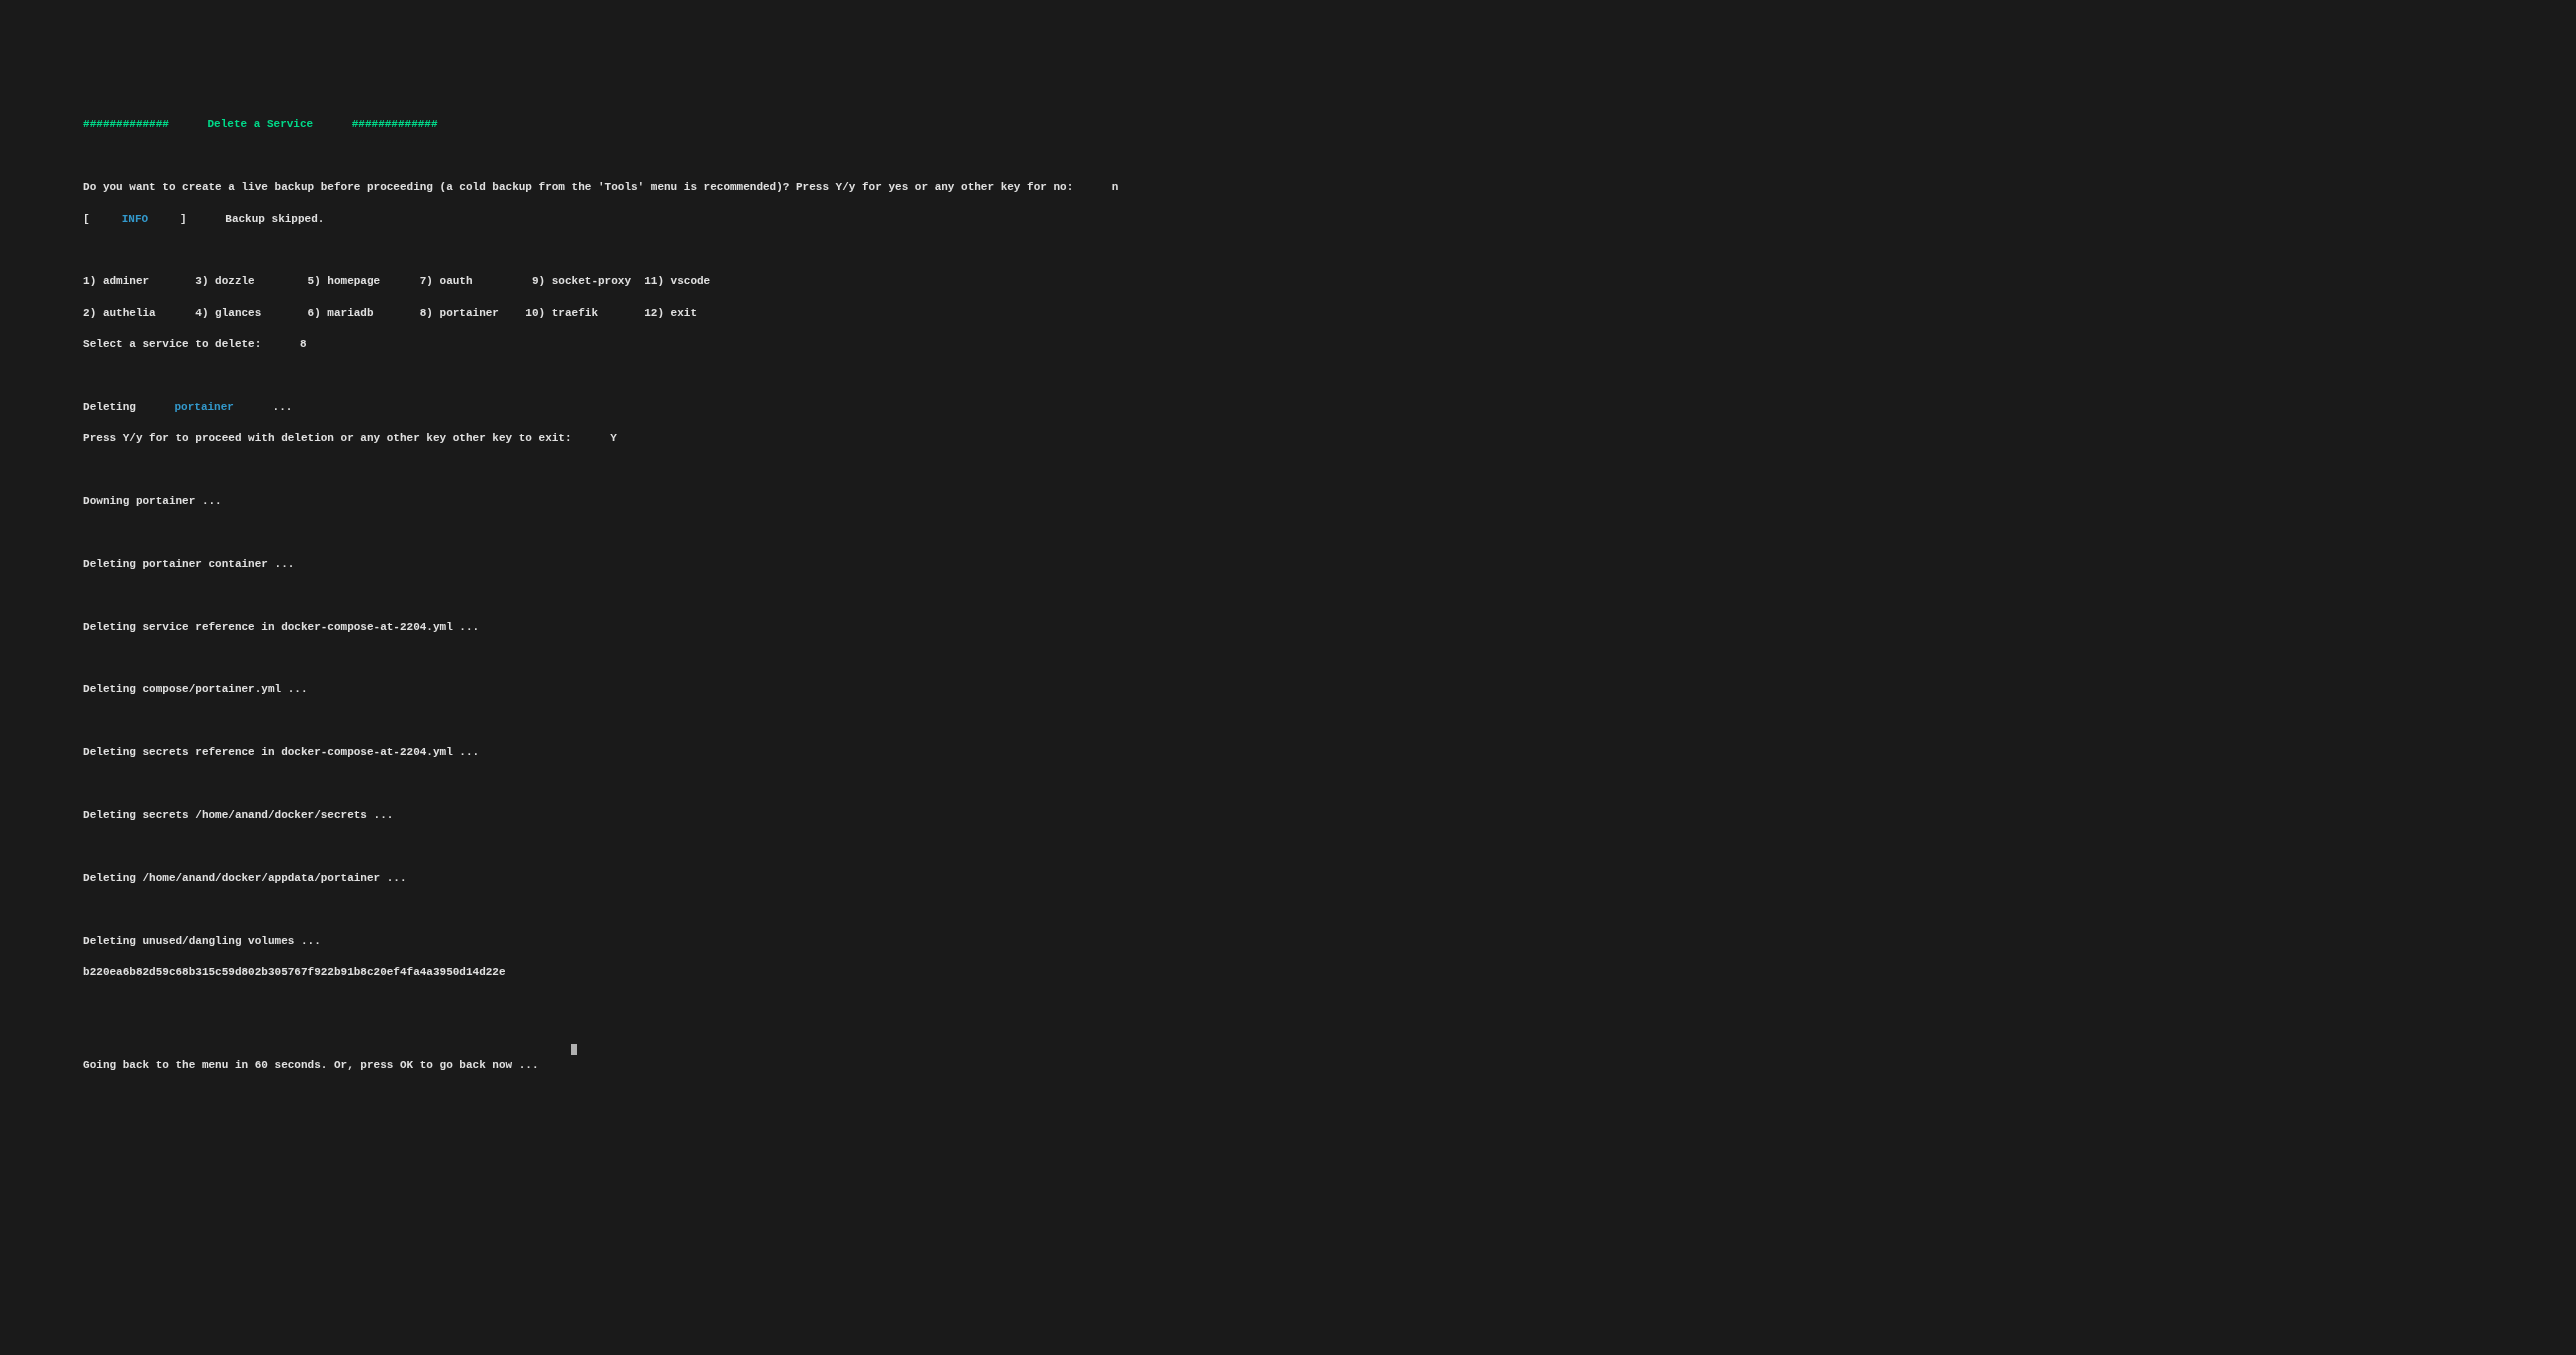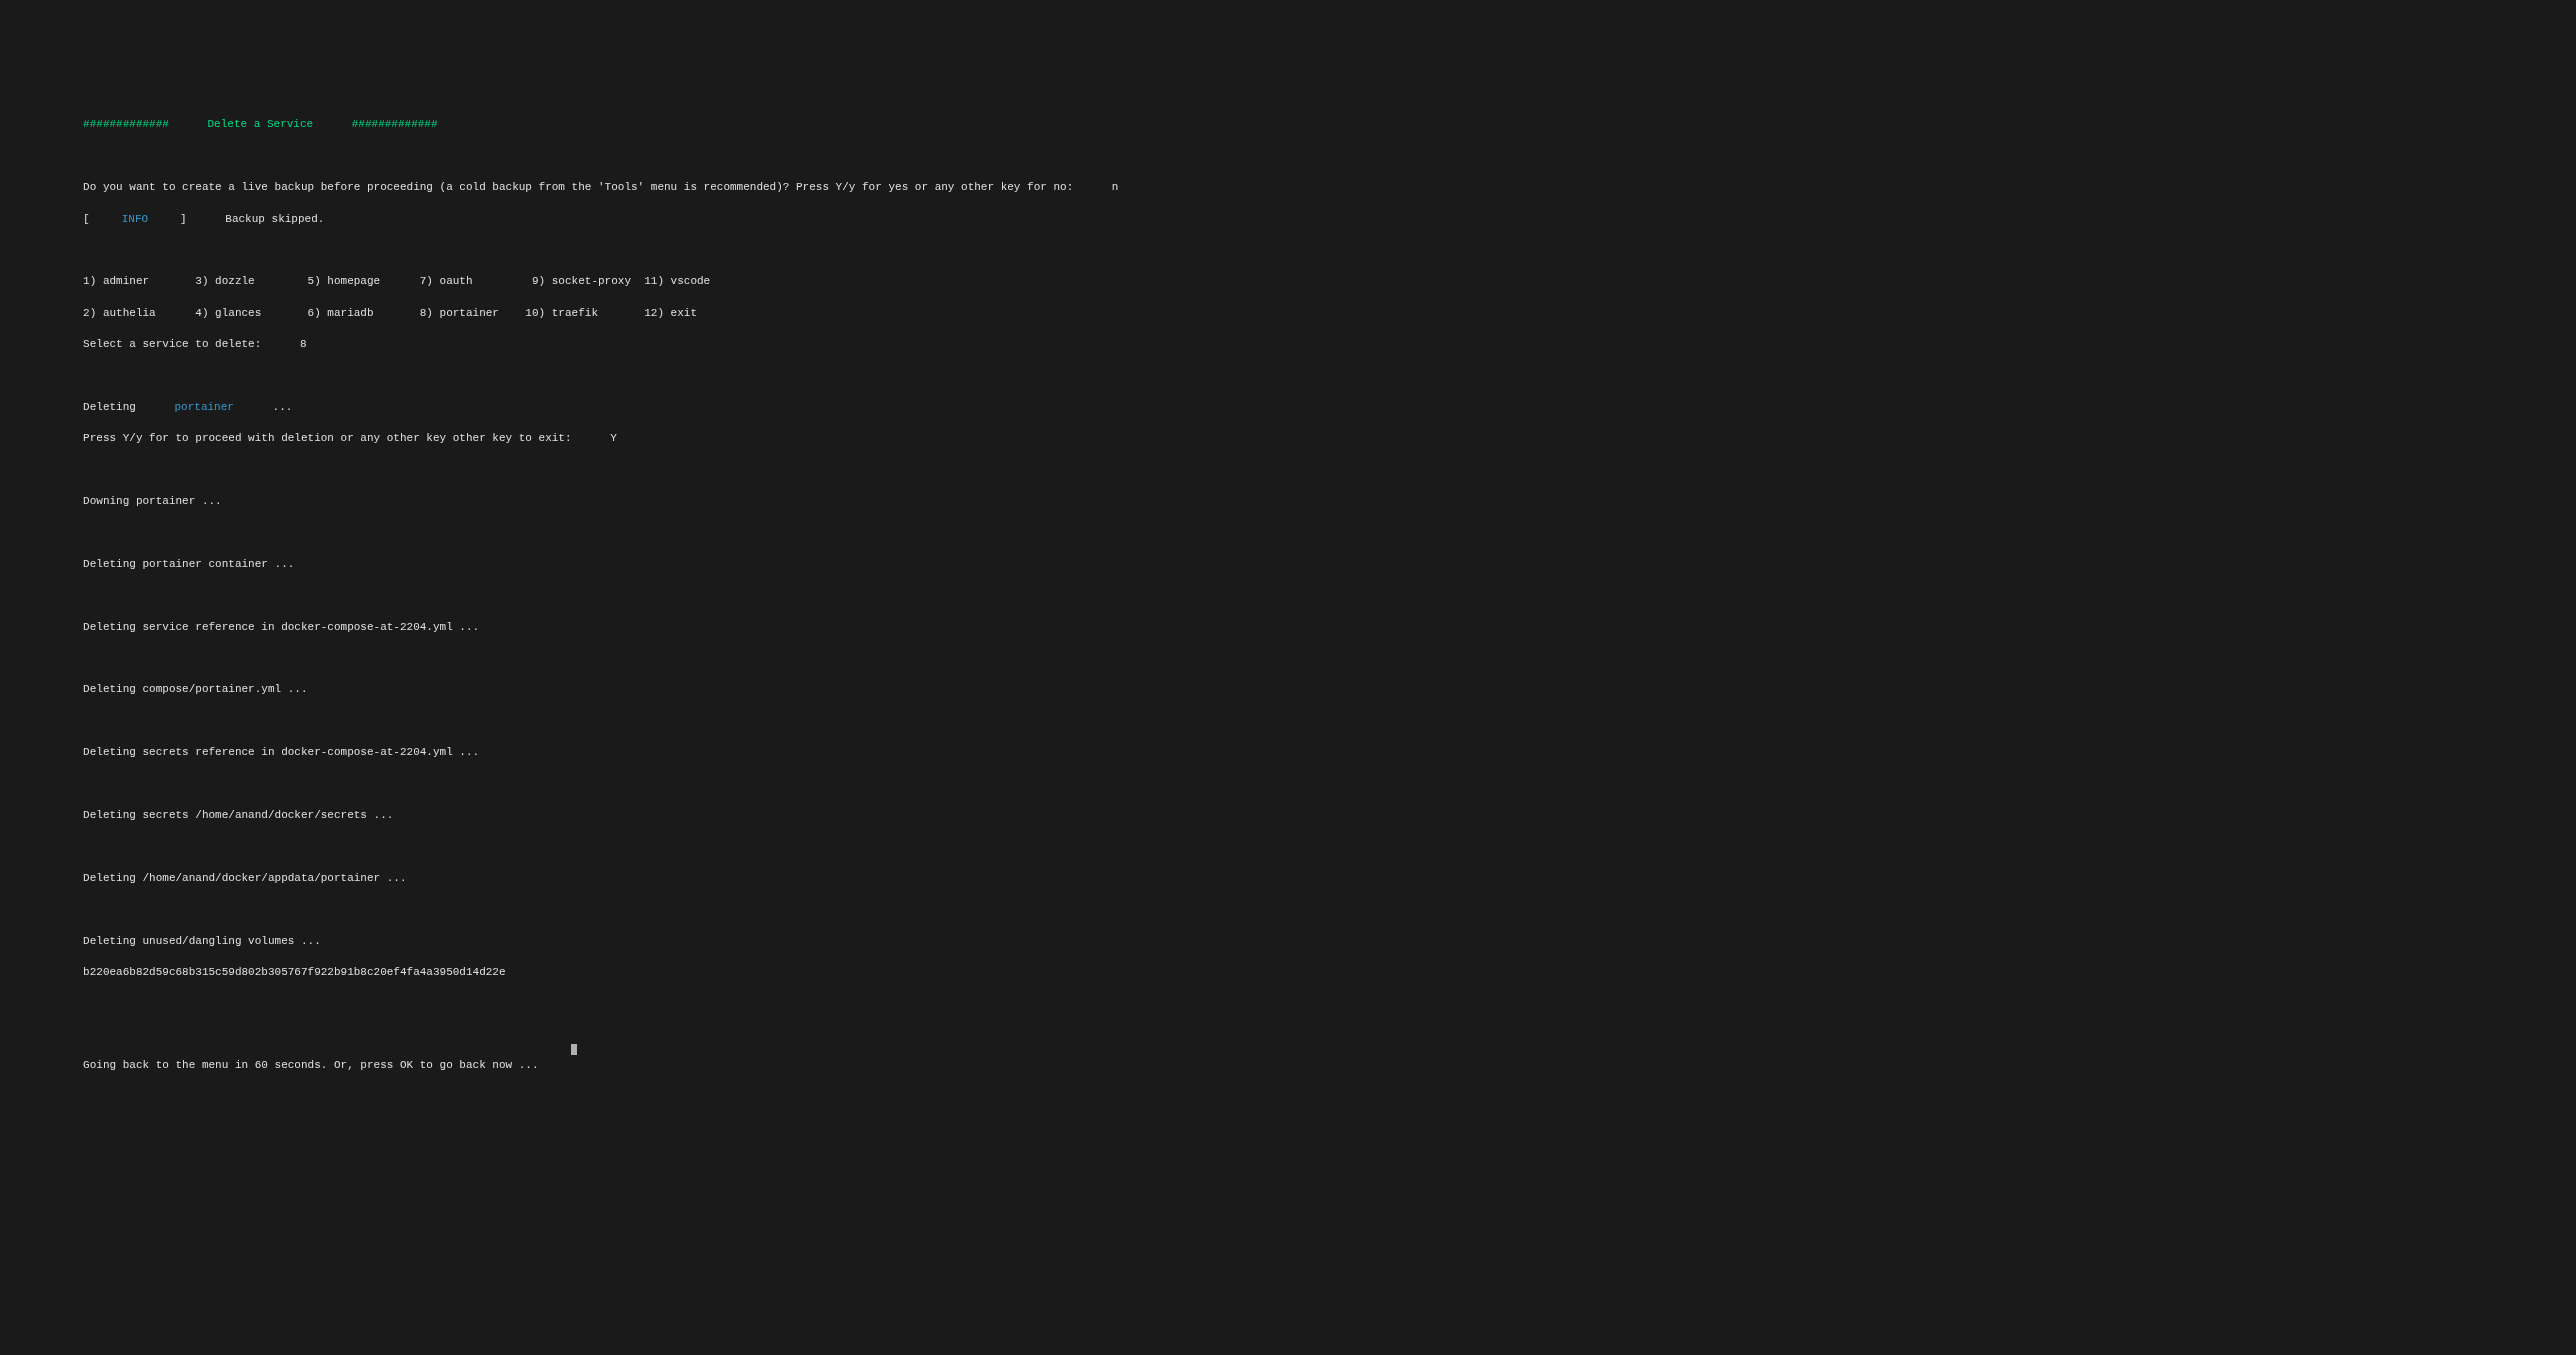--- a/index.html
+++ b/index.html
@@ -1,18 +1,19 @@
 <!DOCTYPE html>
 <html style="font-size:12.5px"><head>
   <meta charset="utf-8">
   <style>
     * {
       margin: 16px;
       padding: 0;
       box-sizing: border-box;
+      font-weight: bold;
     }
     body {
       background-color: #1a1a1a;
       color: #e0e0e0;
       font-family: 'Courier New', Courier, monospace;
       font-size: 11px;
       line-height: 1.4;
       padding: 7.8px 3.1px;
       white-space: pre;
     }

